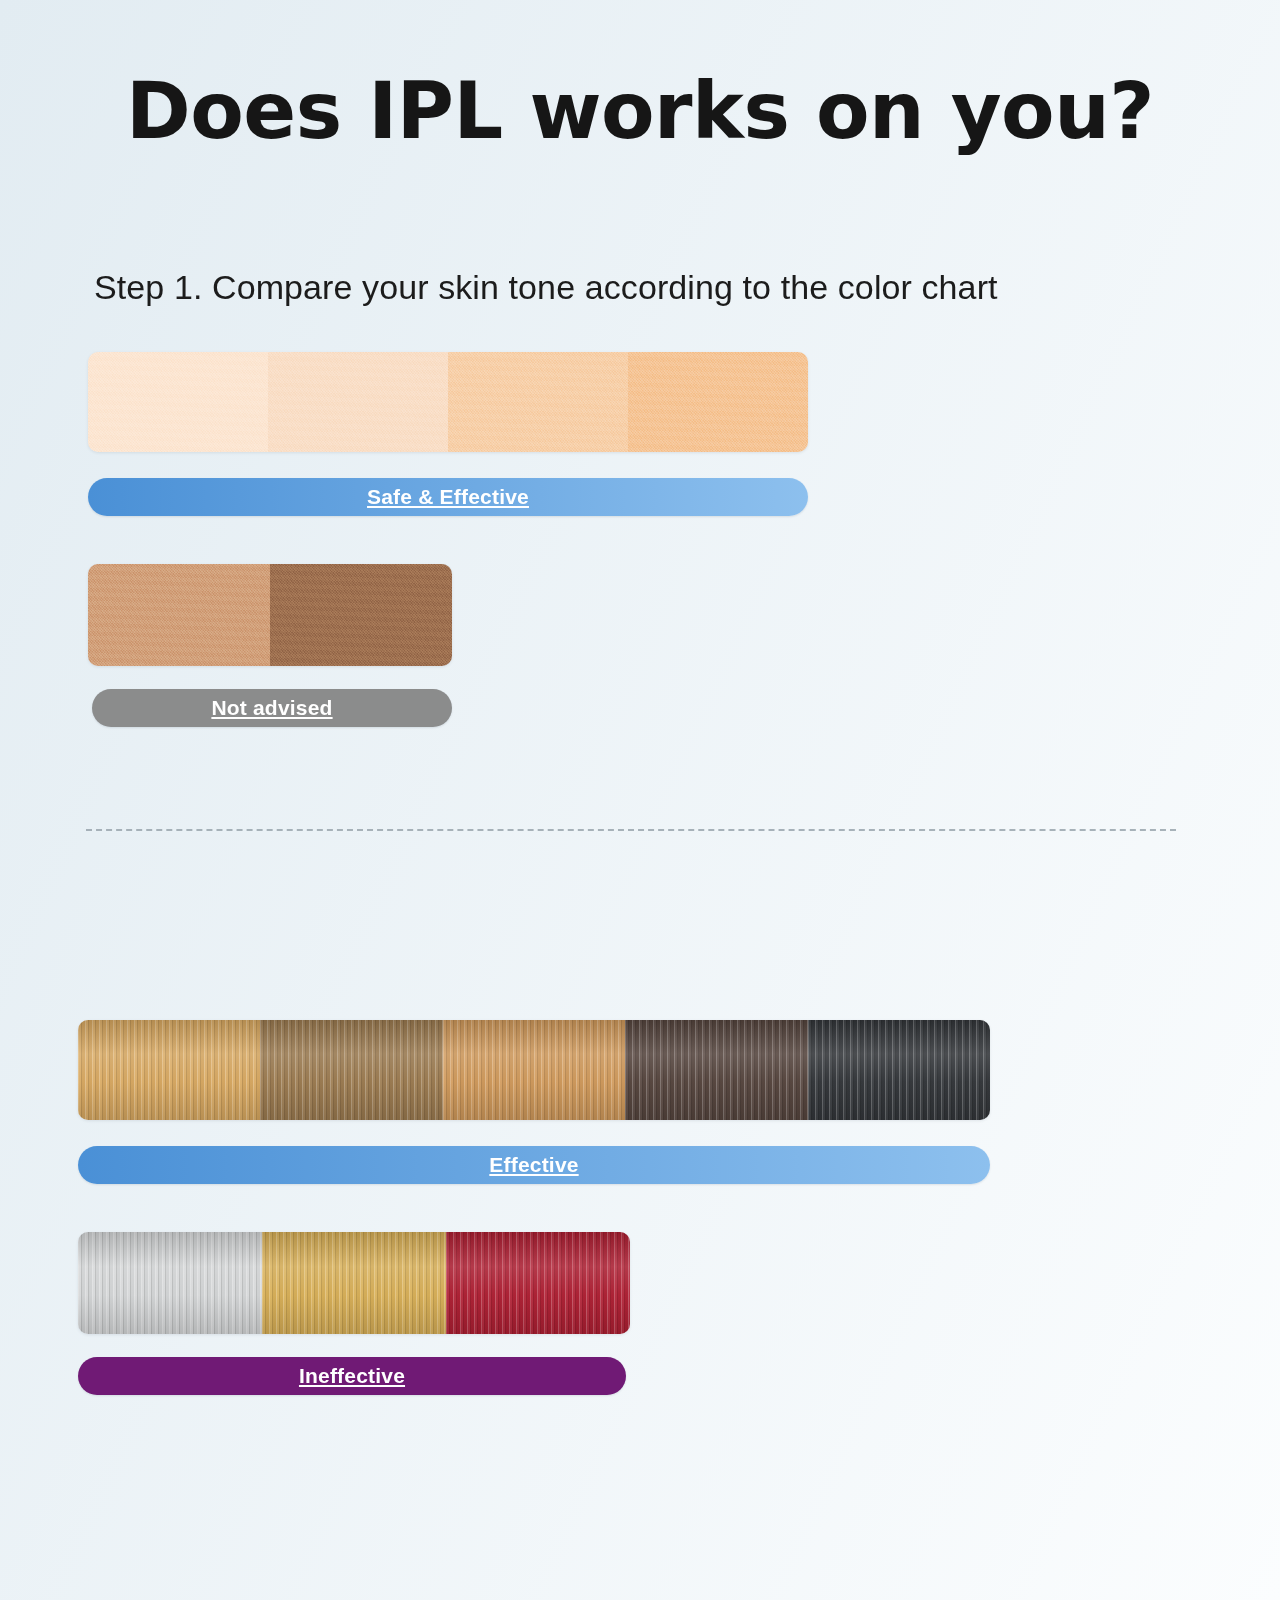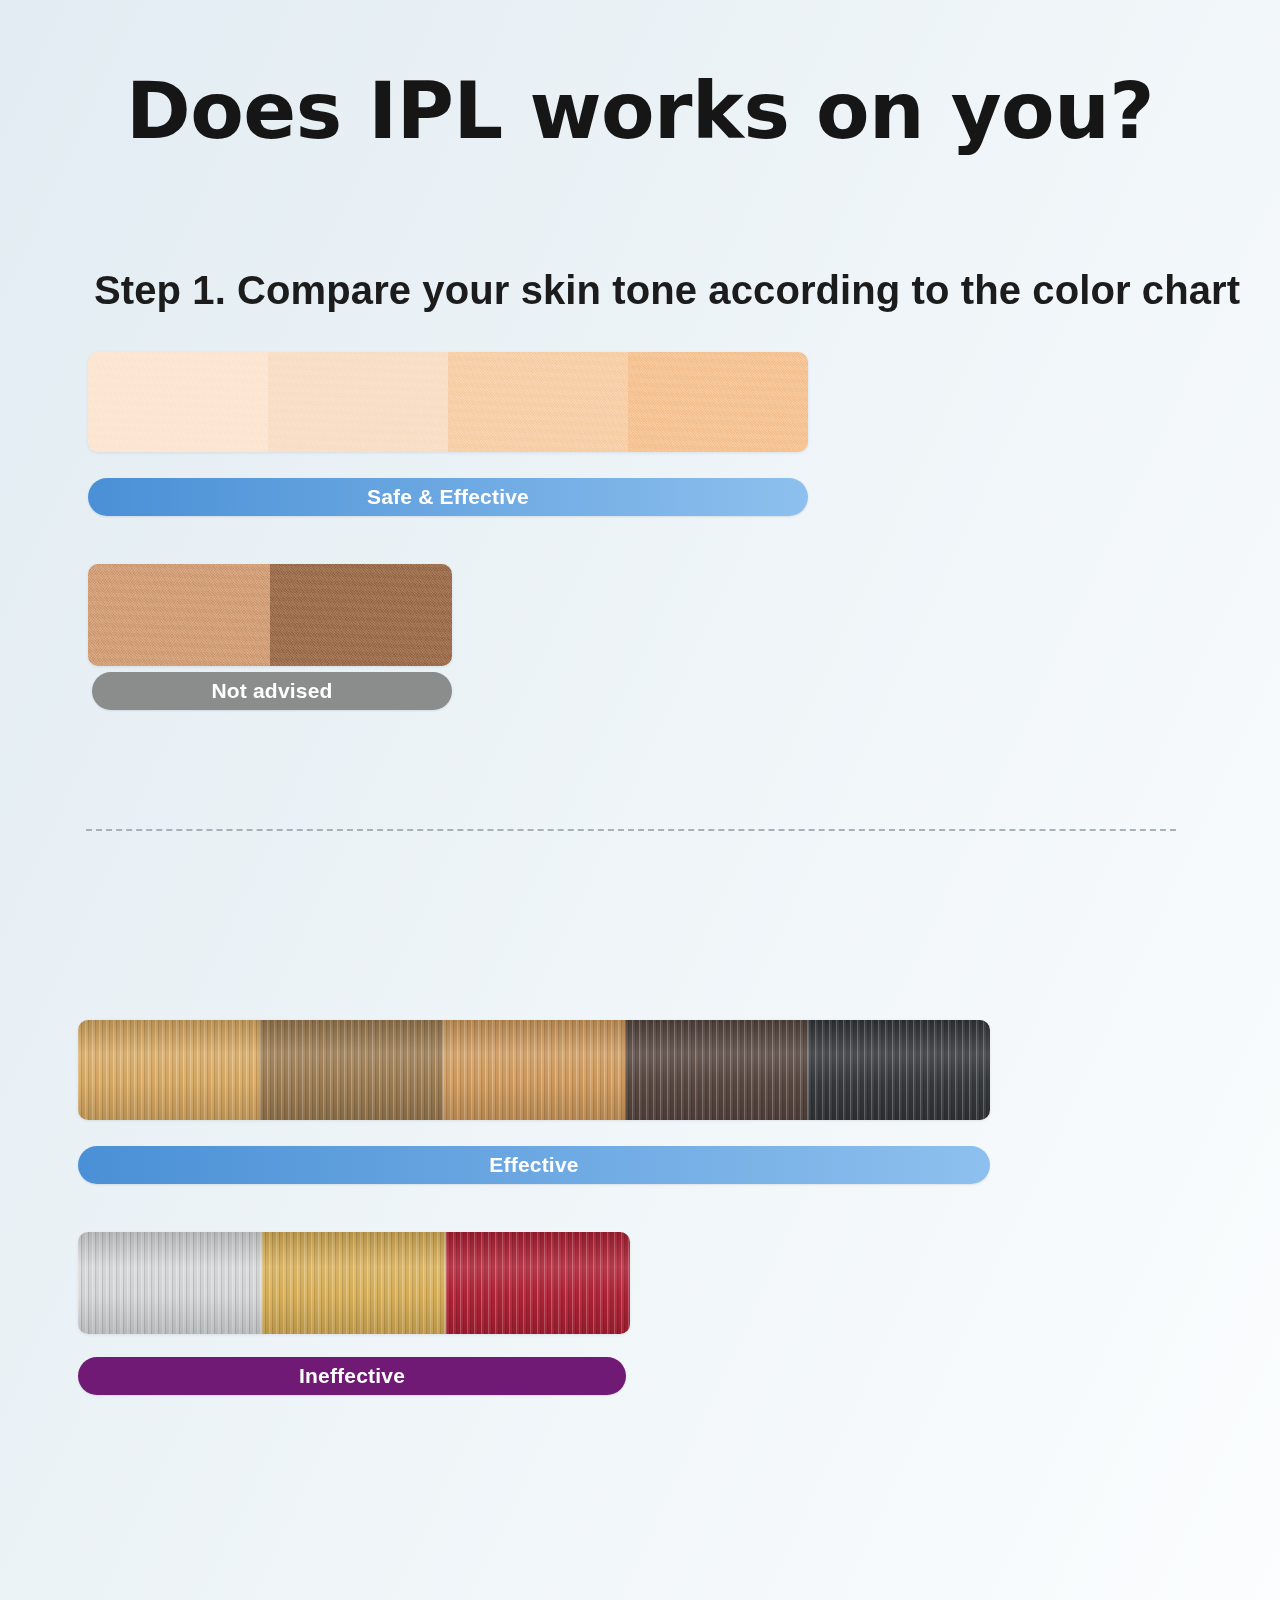--- a/index.html
+++ b/index.html
@@ -34,22 +34,22 @@
     line-height: 1.0;
     font-weight: 700;
     letter-spacing: -0.5px;
     color: #161616;
     font-family: "DejaVu Sans", sans-serif;
   }
 
   
   .step-heading {
     position: absolute;
-    font-size: 40px;
-    font-weight: 700;
+    font-size: 34px;
+    font-weight: 400;
     color: #1c1c1c;
     letter-spacing: 0.1px;
     white-space: nowrap;
   }
   .step-heading.s1 { left: 94px;  top: 268px; }
   .step-heading.s2 { left: 94px;  top: 924px; }
 
   
   .strip {
     position: absolute;
@@ -107,30 +107,31 @@
     display: flex;
     align-items: center;
     justify-content: center;
     border-radius: 22px;
     color: #ffffff;
     font-size: 21px;
     font-weight: 700;
     letter-spacing: 0.2px;
     height: 38px;
     box-shadow: 0 1px 2px rgba(40,60,80,0.12);
+    text-decoration: underline;
   }
   .pill.blue {
     background: linear-gradient(90deg, #4a90d6 0%, #6aa8e3 48%, #8dc0ee 100%);
   }
   .pill.gray {
     background: #8b8c8c;
   }
 
   #pill-safe        { left: 88px; top: 478px;  width: 720px; }
-  #pill-notadvised  { left: 92px; top: 672px;  width: 360px; }
+  #pill-notadvised  { left: 92px; top: 689px;  width: 360px; }
   #pill-effective   { left: 78px; top: 1146px; width: 912px; }
   #pill-ineffective { left: 78px; top: 1357px; width: 548px; }
 
   
   .divider {
     position: absolute;
     left: 86px;
     top: 829px;
     width: 1090px;
     height: 0;

